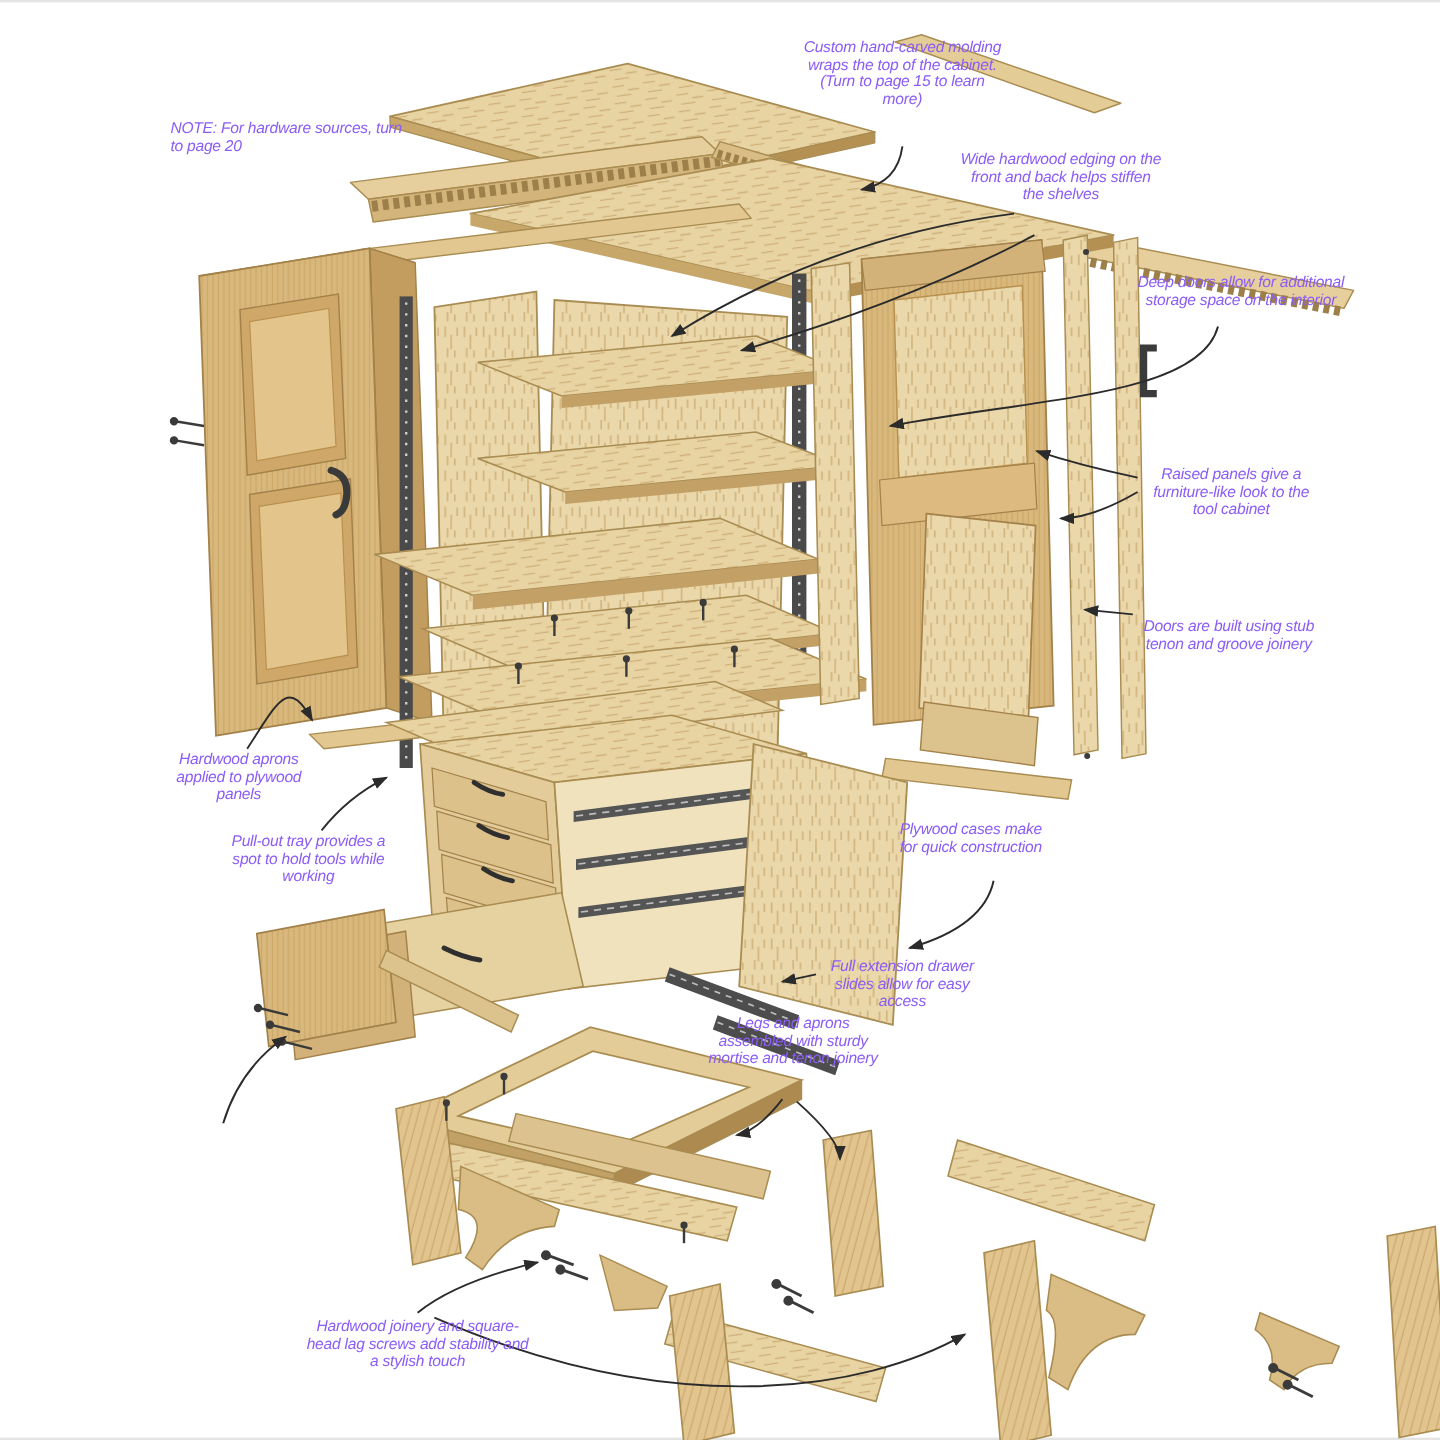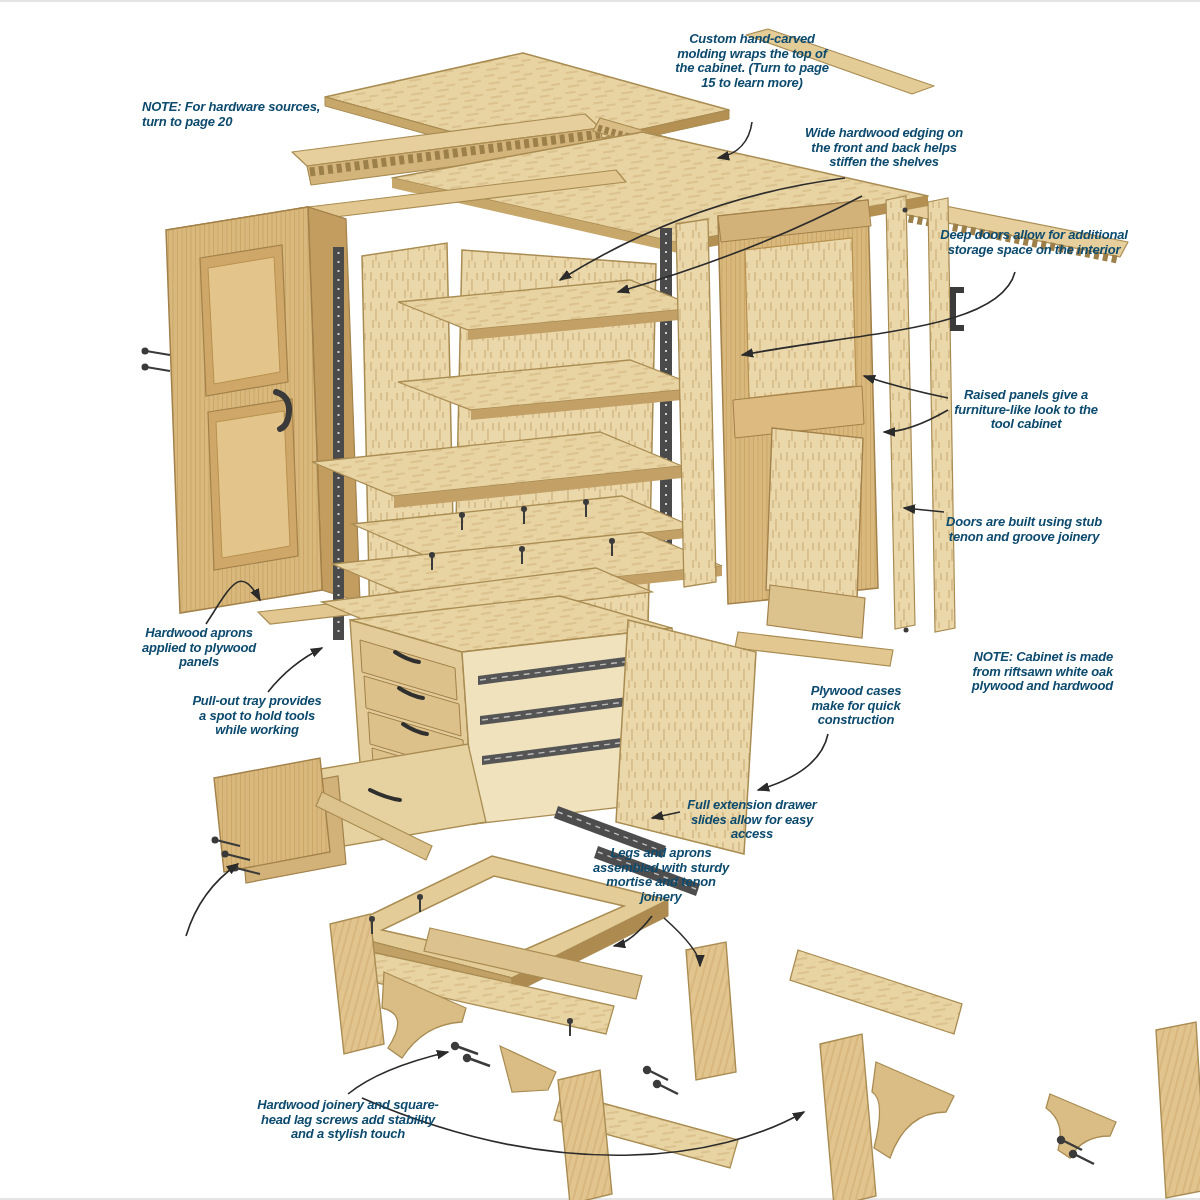--- a/index.html
+++ b/index.html
@@ -1,20 +1,20 @@
 <!DOCTYPE html>
 <html><head>
 <meta charset="utf-8">
 <style>
   html,body{margin:0;padding:0;background:#ffffff;}
   .stage{position:relative;width:1200px;height:1200px;background:#ffffff;overflow:hidden;
          font-family:"Liberation Sans",sans-serif;}
   .stage svg{position:absolute;left:0;top:0;}
-  .ann{position:absolute;font-style:italic;font-weight:bold;font-size:13px;line-height:1.12;
-       color:#0c4a6e;text-align:center;letter-spacing:-0.2px;}
+  .ann{position:absolute;font-style:italic;font-weight:normal;font-size:13px;line-height:1.12;
+       color:#8b5cf6;text-align:center;letter-spacing:-0.2px;}
   .ann.left{text-align:left;}
   .ann.right{text-align:right;}
   .edgeline{position:absolute;left:0;width:100%;height:2px;background:#e4e4e4;}
 </style>
 </head>
 <body>
 
 <div class="stage">
   <div class="edgeline" style="top:0"></div>
   <div class="edgeline" style="top:1198px"></div>
@@ -269,27 +269,26 @@
   <div class="ann" style="left:668px;top:32px;width:168px;">Custom hand-carved molding wraps the top of the cabinet. (Turn to page 15 to learn more)</div>
 
   <div class="ann" style="left:800px;top:126px;width:168px;">Wide hardwood edging on the front and back helps stiffen the shelves</div>
 
   <div class="ann" style="left:940px;top:228px;width:188px;">Deep doors allow for additional storage space on the interior</div>
 
   <div class="ann" style="left:952px;top:388px;width:148px;">Raised panels give a furniture-like look to the tool cabinet</div>
 
   <div class="ann" style="left:945px;top:487px;width:158px;margin-top:28px;">Doors are built using stub tenon and groove joinery</div>
 
-  <div class="ann right" style="left:965px;top:650px;width:148px;">NOTE: Cabinet is made from riftsawn white oak plywood and hardwood</div>
 
   <div class="ann" style="left:130px;top:626px;width:138px;">Hardwood aprons applied to plywood panels</div>
 
   <div class="ann" style="left:188px;top:694px;width:138px;">Pull-out tray provides a spot to hold tools while working</div>
 
-  <div class="ann" style="left:795px;top:684px;width:122px;">Plywood cases make for quick construction</div>
+  <div class="ann" style="left:748px;top:684px;width:122px;">Plywood cases make for quick construction</div>
 
   <div class="ann" style="left:678px;top:798px;width:148px;">Full extension drawer slides allow for easy access</div>
 
   <div class="ann" style="left:585px;top:846px;width:152px;">Legs and aprons assembled with sturdy mortise and tenon joinery</div>
 
 
   <div class="ann" style="left:252px;top:1098px;width:192px;">Hardwood joinery and square-head lag screws add stability and a stylish touch</div>
 </div>
 
 </body></html>

